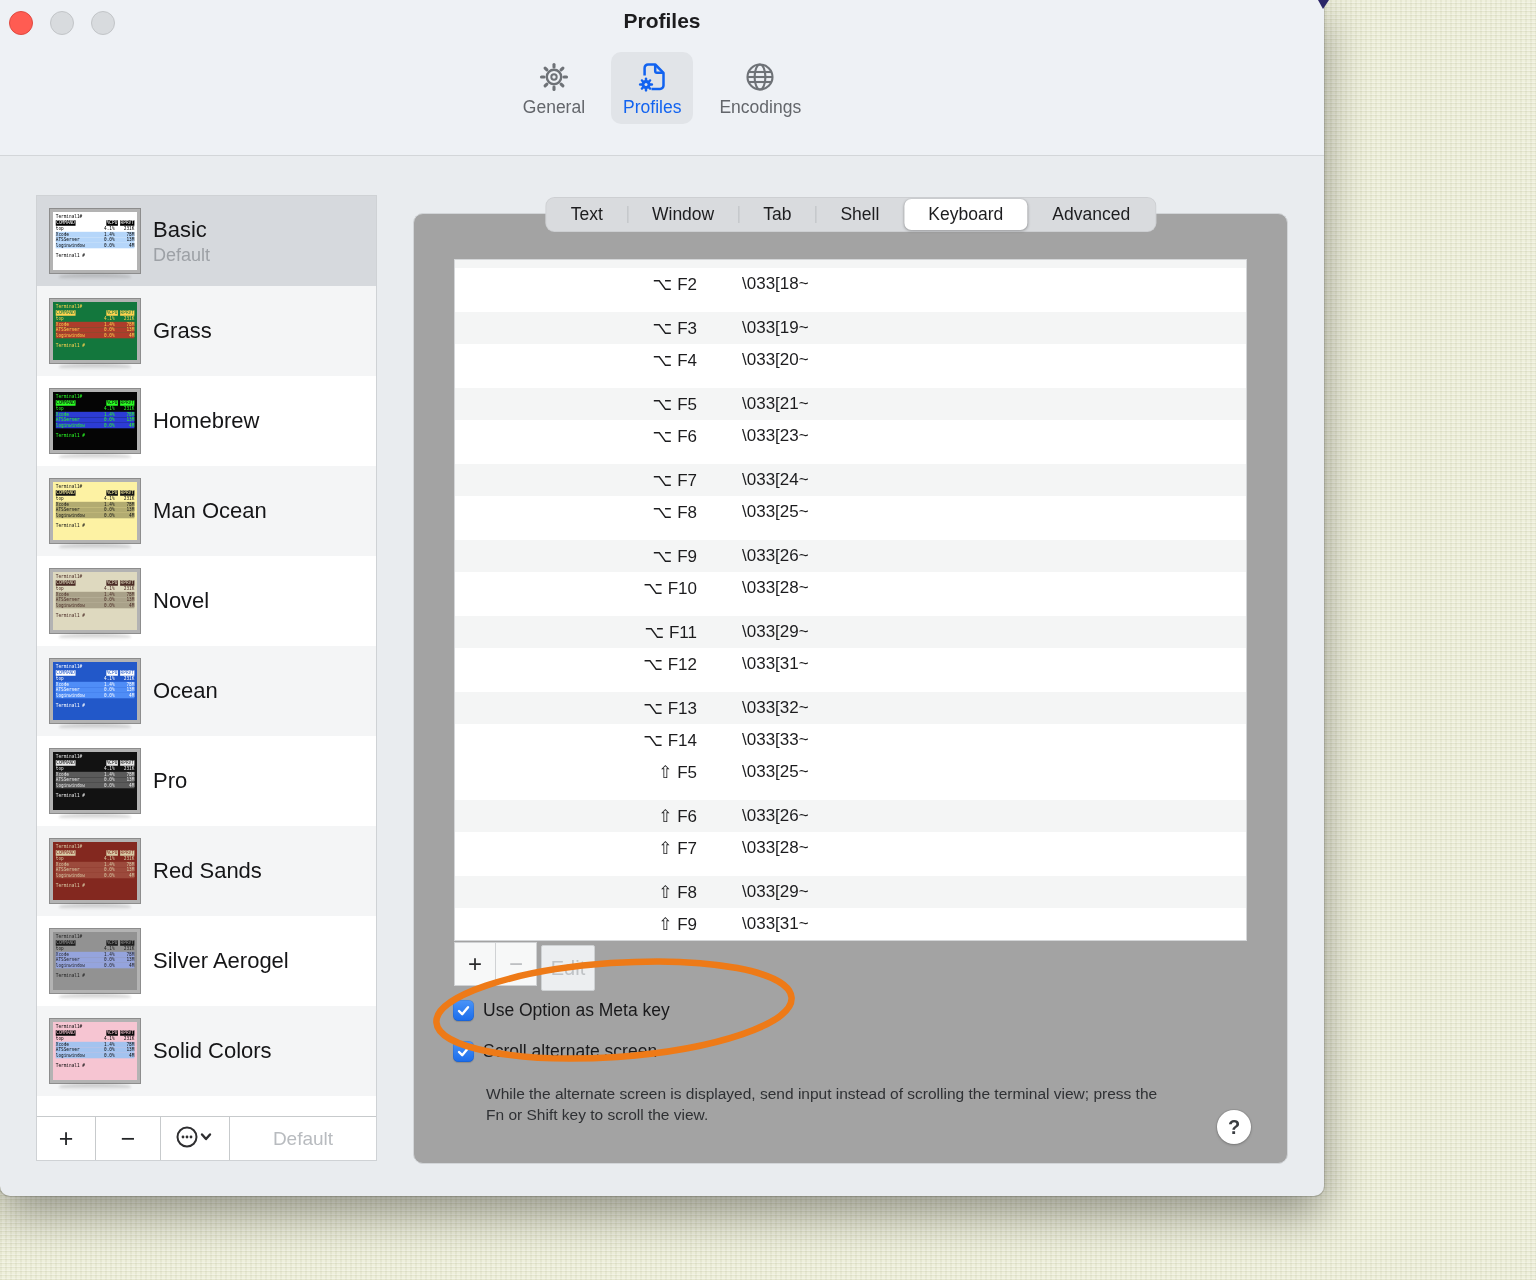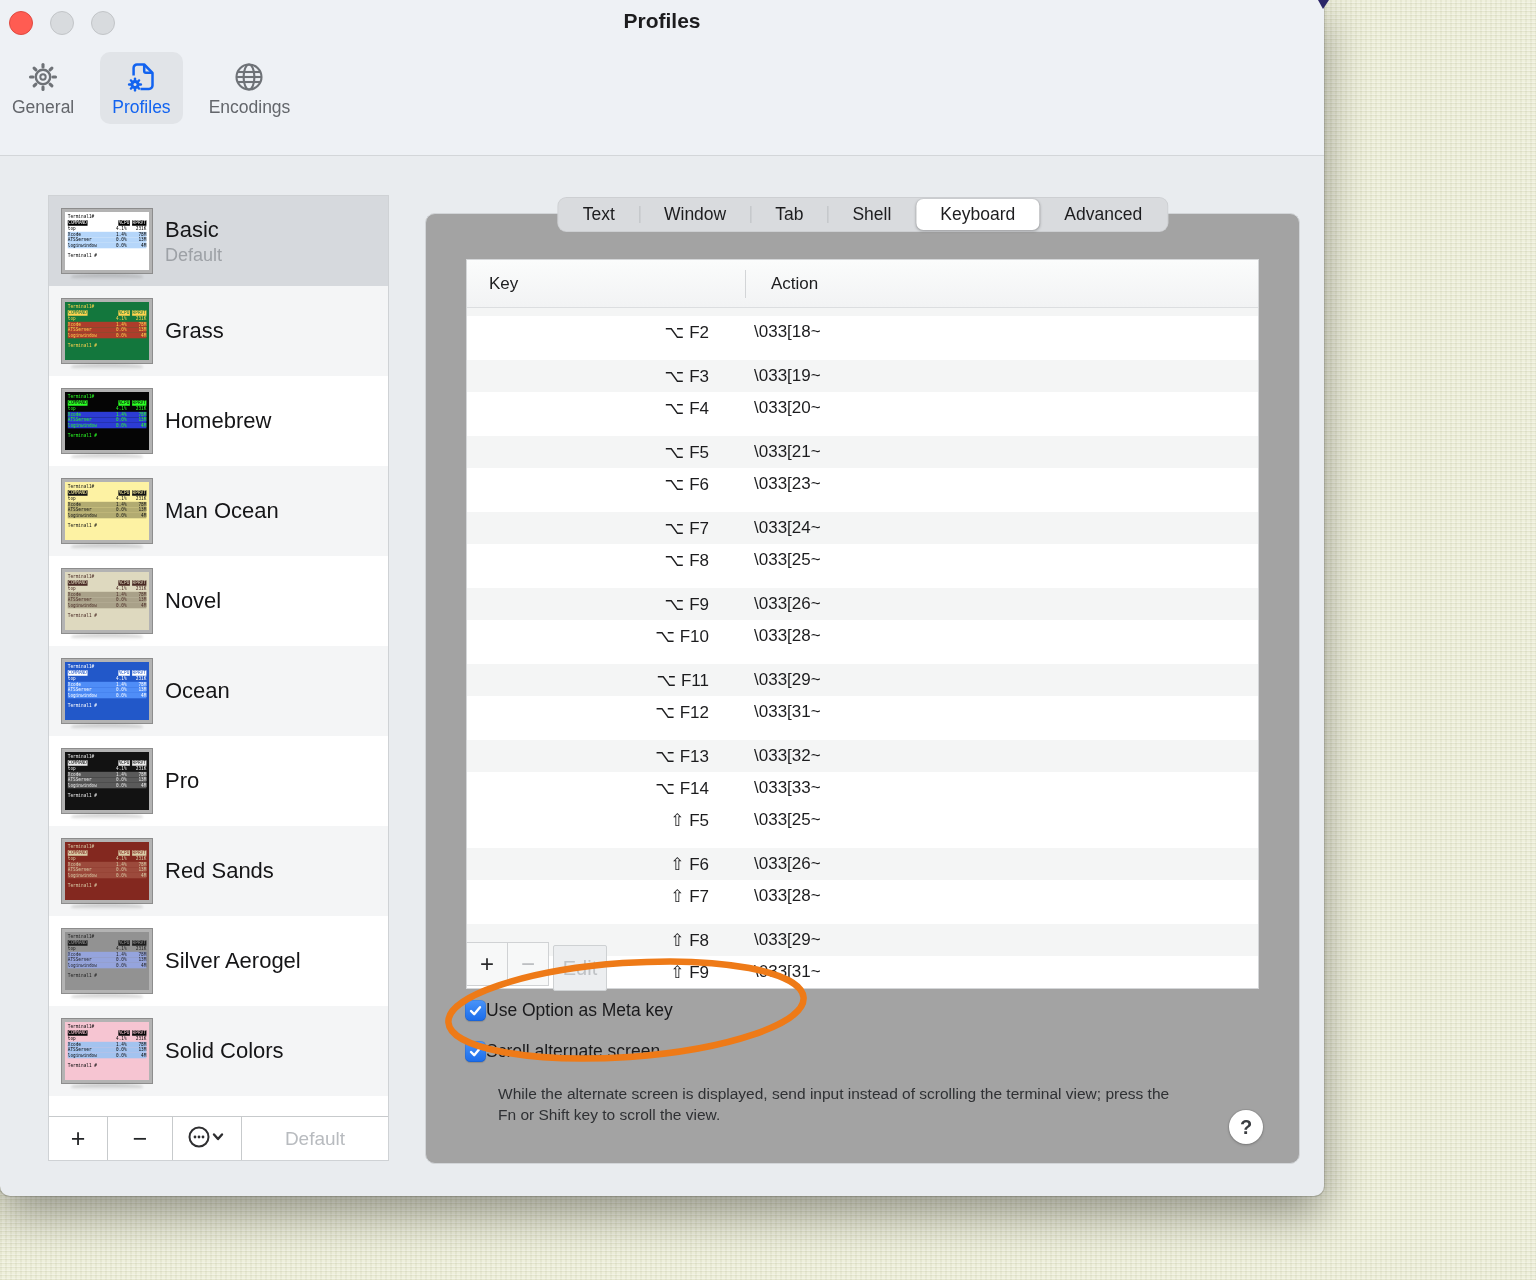--- a/index.html
+++ b/index.html
@@ -27,31 +27,31 @@
   .traffic{ position:absolute; top:11px; left:9px; display:flex; gap:17px; }
   .light{ width:24px; height:24px; border-radius:50%; }
   .light.red{ background:#ff5c52; border:1px solid #df4a41; }
   .light.dis{ background:#d8dbde; border:1px solid #c2c5c8; }
   .win-title{
     position:absolute; top:9px; left:0; width:100%; text-align:center;
     font-size:21px; font-weight:700; color:#1c1c1e;
   }
   .toolbar{
     position:absolute; top:52px; left:0; width:100%;
-    display:flex; align-items:flex-end; gap:14px;
+    display:flex; justify-content:center; align-items:flex-end; gap:14px;
   }
   .tb-item{
     display:flex; flex-direction:column; align-items:center; gap:2px;
     padding:7px 12px 6px; border-radius:10px; color:#63666b; font-size:17.5px;
   }
   .tb-item.sel{ background:#e1e4e8; color:#1263f0; }
   .tb-item svg{ display:block; }
 
   
-  .content{ position:absolute; left:12px; top:156px; width:1324px; height:1040px;text-decoration:underline; }
+  .content{ position:absolute; left:0; top:156px; width:1324px; height:1040px;text-decoration:underline; }
 
   
   .sidebar{
     position:absolute; left:36px; top:39px; width:341px; height:966px;
     background:#fff; border:1px solid #cfd2d5;
   }
   .p-list{ height:920px; overflow:hidden; }
   .p-item{ height:90px; display:flex; align-items:center; padding-left:13px; gap:13px; background:#fff; }
   .p-item.alt{ background:#f4f5f6; }
   .p-item.sel{ background:#d6d9dd; }
@@ -129,21 +129,21 @@
     width:42px; height:44px; background:#f7f8f8; border:1px solid #d0d2d4;
     display:flex; align-items:center; justify-content:center; font-size:24px; color:#2a2a2c;
   }
   .btn-sq.rem{ margin-left:-1px; color:#babdc0; }
   .btn-edit{
     margin-left:4px; margin-top:3px; width:54px; height:46px;
     background:#eceef0; border:1px solid #ced1d3; border-radius:2px;
     display:flex; align-items:center; justify-content:center; font-size:20px; color:#bfc2c5;
   }
 
-  .cb-row{ position:absolute; left:39px; display:flex; align-items:flex-start; }
+  .cb-row{ position:absolute; left:39px; display:flex; align-items:flex-start; gap:9px; }
   .cb-row.r1{ top:786px; } .cb-row.r2{ top:827px; }
   .checkbox{
     width:21px; height:21px; border-radius:5.5px;
     background:linear-gradient(#4a94f8,#1a6ceb);
     box-shadow:inset 0 0 0 .5px rgba(0,0,0,.15), 0 .5px 1px rgba(0,0,0,.15);
     display:flex; align-items:center; justify-content:center;
   }
   .cb-label{ font-size:17.5px; color:#1a1a1c; }
 
   .help-text{
@@ -693,25 +693,20 @@
           <span class="seg">Tab</span>
           <span class="seg-div"></span>
           <span class="seg">Shell</span>
           <span class="seg-div" style="visibility: hidden;"></span>
           <span class="seg sel">Keyboard</span>
           <span class="seg-div" style="visibility: hidden;"></span>
           <span class="seg">Advanced</span>
         </div>
 
       <div class="ktable">
-        <div class="thead">
-          <span class="th-key">Key</span>
-          <span class="th-sep"></span>
-          <span class="th-action">Action</span>
-        </div>
         <div class="sliver"></div>
         <div>
             <div class="tr">
     <span class="cell-key">⌥ F2</span>
     <span class="cell-action">\033[18~</span>
   </div>
             <div class="tr alt">
     <span class="cell-key">⌥ F3</span>
     <span class="cell-action">\033[19~</span>
   </div>

